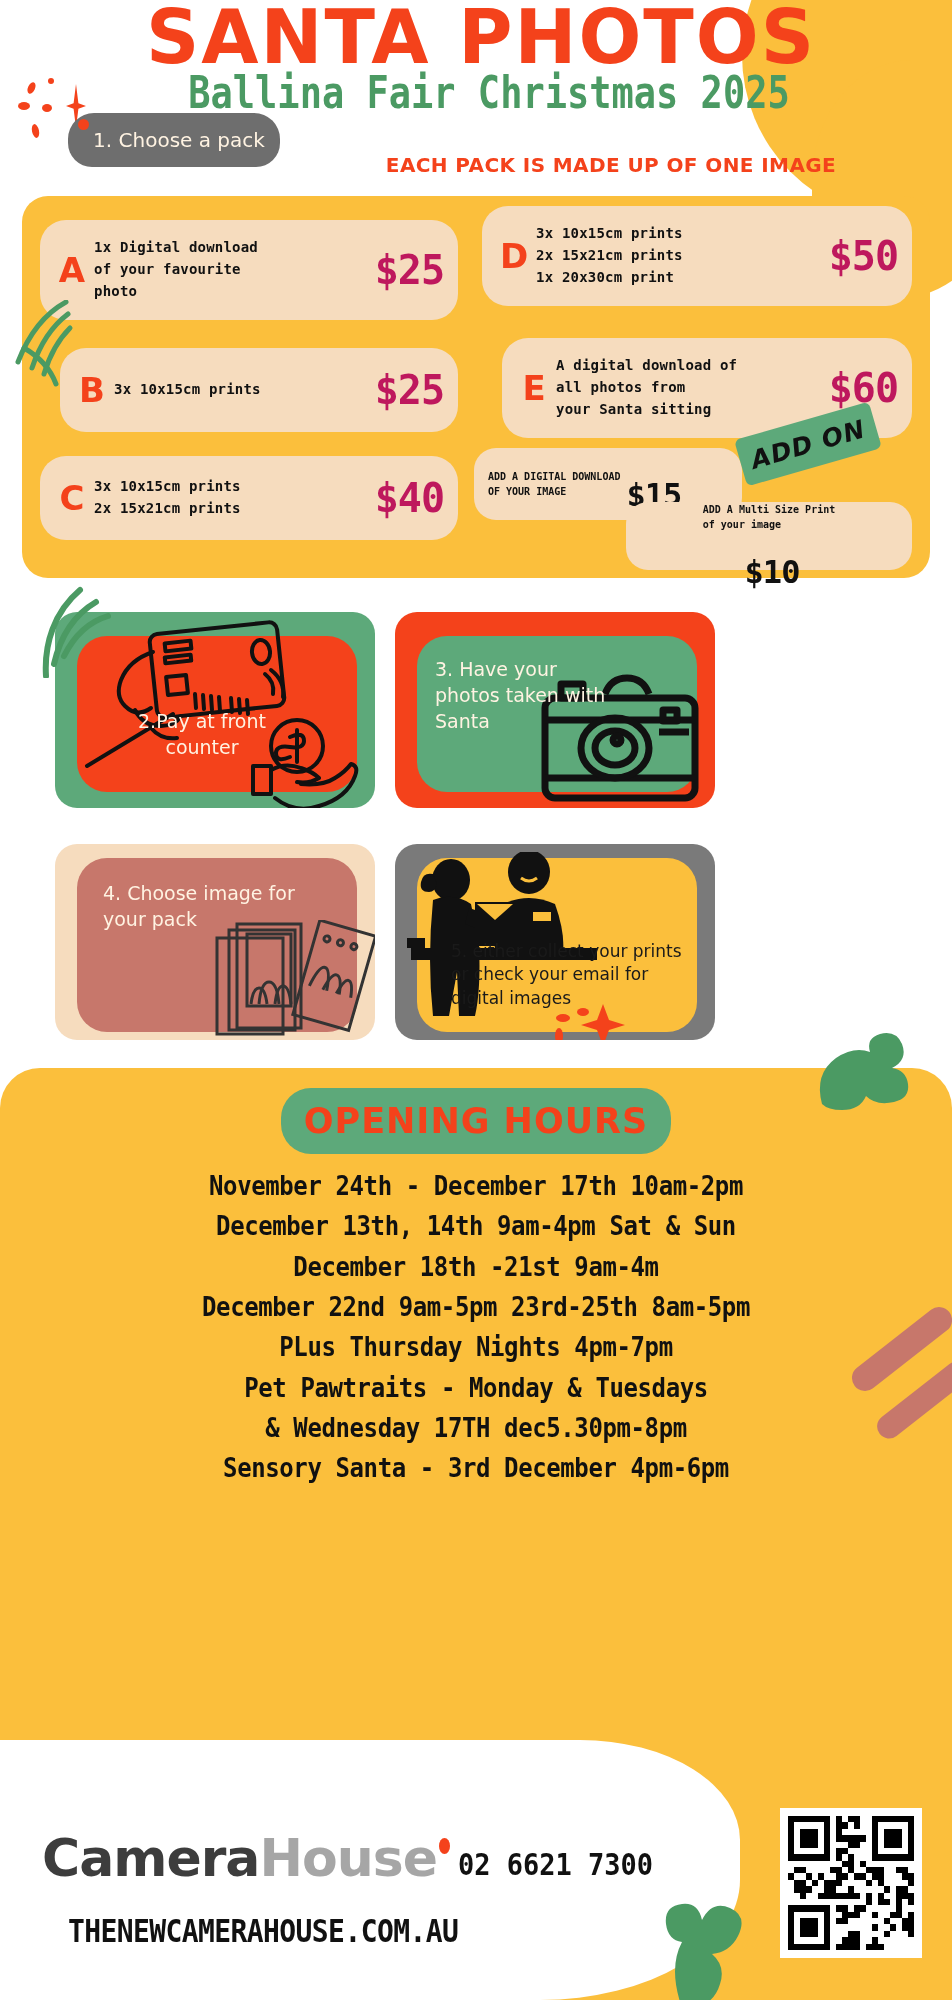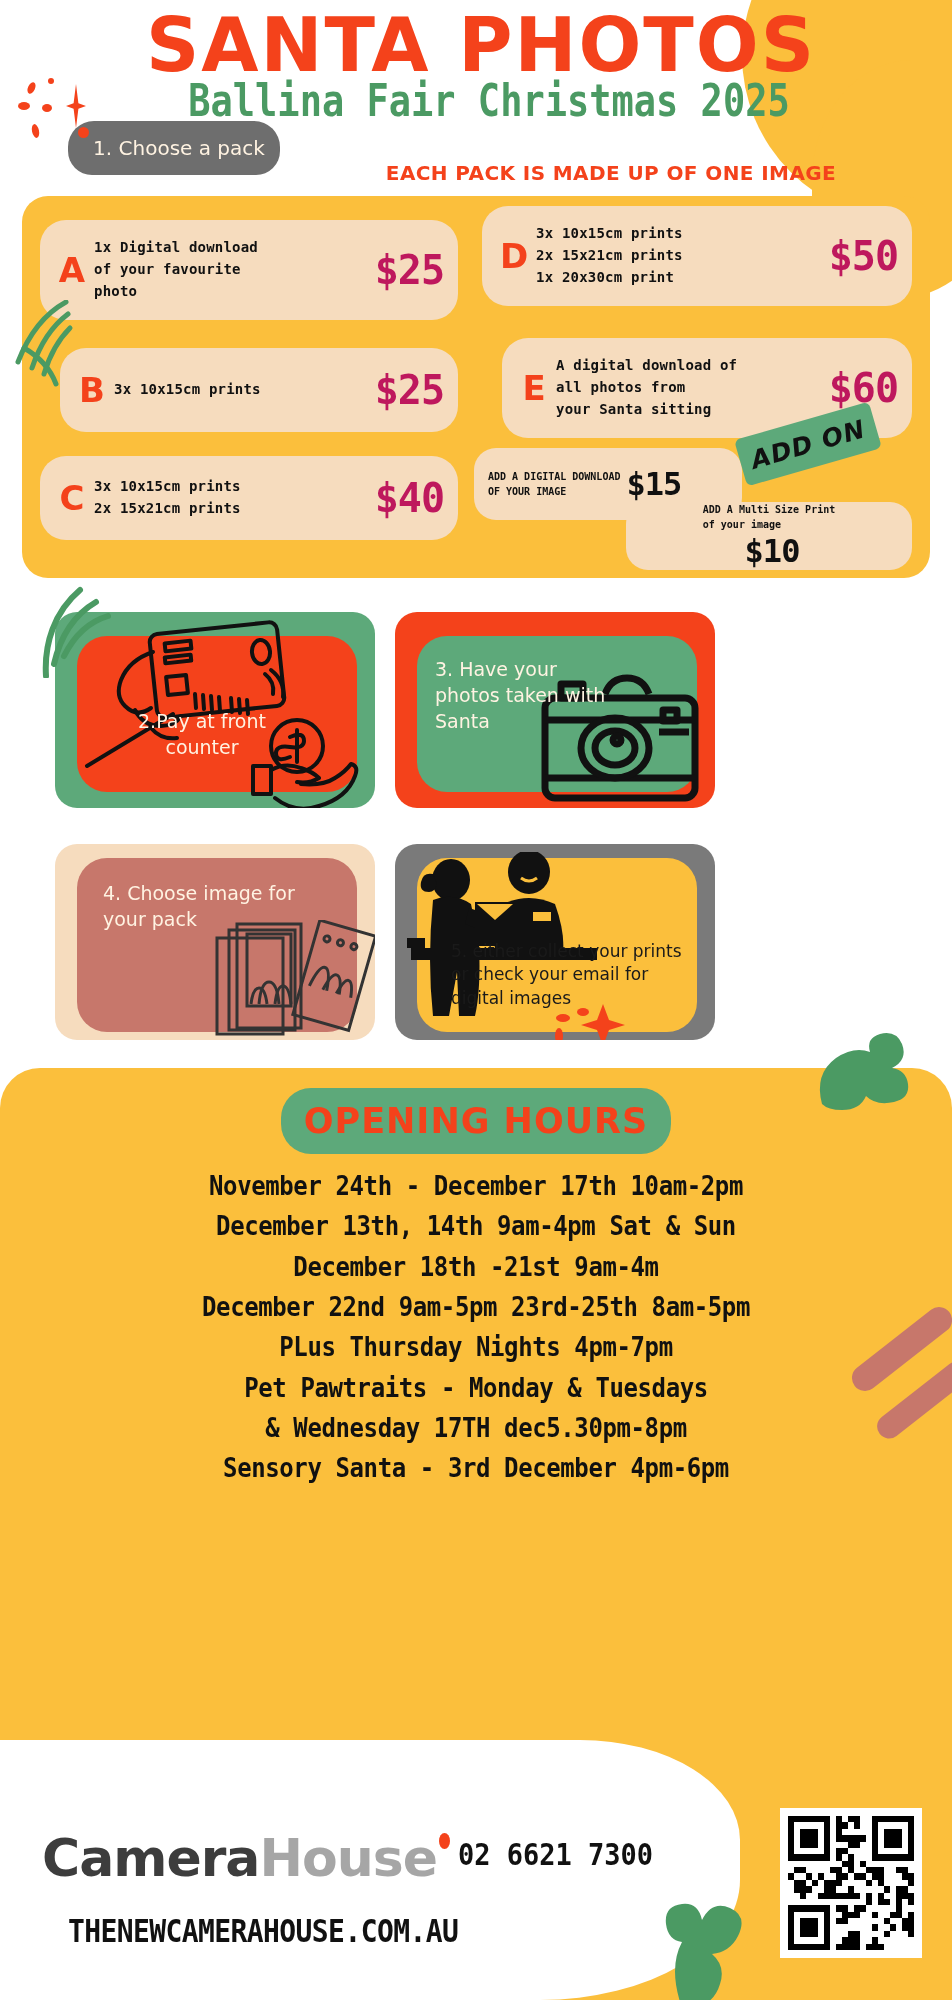--- a/index.html
+++ b/index.html
@@ -30,21 +30,21 @@
   .blob-tr2 {
     position: absolute;
     right: -60px; top: 60px;
     width: 200px; height: 240px;
     background: #FBBF3C;
     border-radius: 50% 20% 60% 40%;
     z-index: 0;
   }
 
   
-  .header { position: relative; z-index: 3; padding-top: 8px; }
+  .header { position: relative; z-index: 3; }
   .title-main {
     text-align: center;
     font-family: "DejaVu Sans", sans-serif;
     font-weight: bold;
     font-size: 74px;
     letter-spacing: 2px;
     color: #F4421B;
     line-height: 1.0;
     padding-left: 10px;
   }
@@ -174,20 +174,21 @@
     font-size: 10px;
     line-height: 1.5;
   }
   .addon-price {
     color: #111111;
     font-family: "DejaVu Sans Mono", monospace;
     font-weight: bold;
     font-size: 32px;
     letter-spacing: -1px;
     margin-left: 6px;
+    margin-top: 21px;
   }
   #addon-1 { left: 452px; top: 252px; width: 268px; height: 72px; }
   #addon-2 { left: 604px; top: 306px; width: 286px; height: 68px; flex-direction: column; }
 
   .addon-badge {
     position: absolute;
     left: 716px; top: 224px;
     width: 140px; height: 48px;
     background: #5DA97A;
     border-radius: 6px;
@@ -289,21 +290,21 @@
   .white-footer-shape2 {
     position: absolute; left: 0; bottom: 110px;
     width: 620px; height: 120px;
     background: #ffffff;
     z-index: 1;
   }
 
   .footer-logo {
     position: absolute; left: 42px; bottom: 112px;
     z-index: 5;
-    display: flex; align-items: center;
+    display: flex; align-items: flex-end;
   }
   .logo-camera {
     font-family: "DejaVu Sans", sans-serif;
     font-weight: bold;
     font-size: 52px;
     color: #3D3D3D;
     letter-spacing: -1px;
   }
   .logo-house {
     font-family: "DejaVu Sans", sans-serif;

